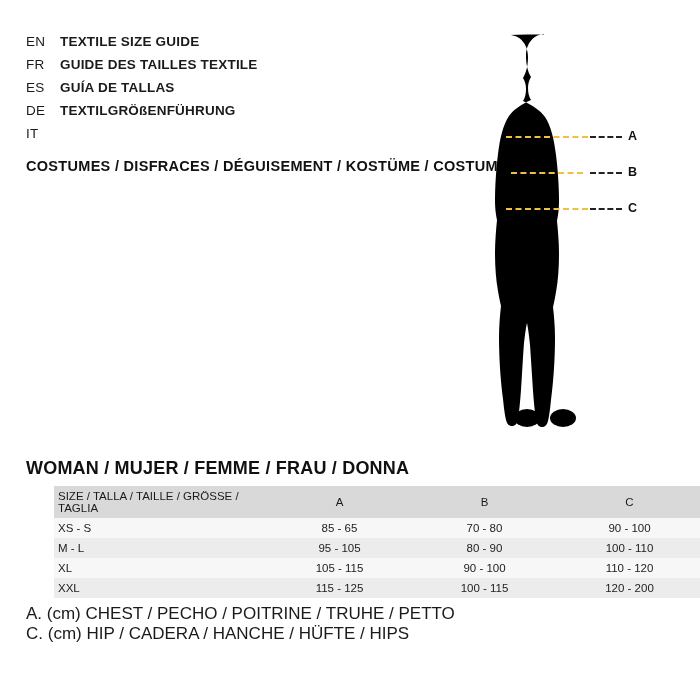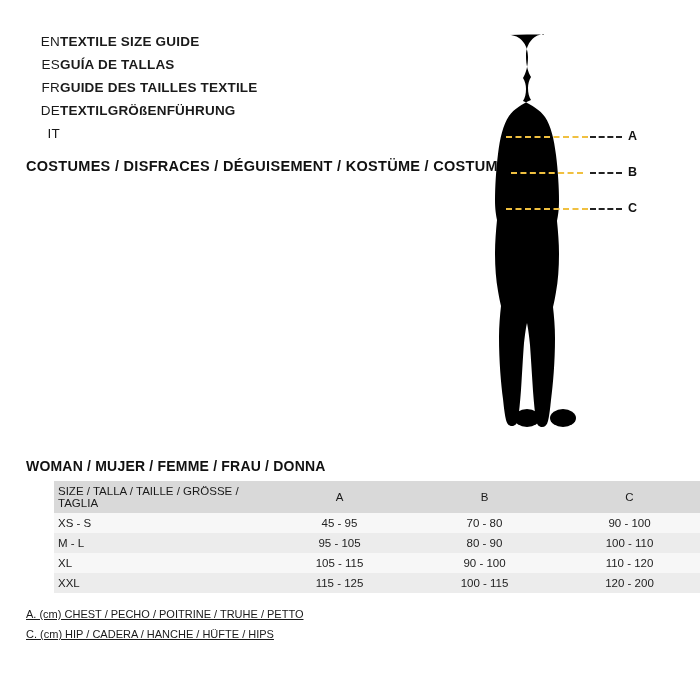--- a/index.html
+++ b/index.html
@@ -29,21 +29,20 @@
     left: 26px;
     top: 34px;
     width: 330px;
   }
   .lang-row {
     display: flex;
     align-items: baseline;
     height: 23px;
     font-size: 13.5px;
     letter-spacing: 0.2px;
-    text-align: right;
   }
   .lang-code {
     width: 34px;
     flex: 0 0 34px;
     color: #1a1a1a;
   }
   .lang-text {
     color: #1a1a1a;
     font-weight: bold;
   }
@@ -87,21 +86,21 @@
   }
 
   
   .table-section {
     position: absolute;
     left: 26px;
     top: 458px;
     width: 648px;
   }
   .woman-title {
-    font-size: 14px;
+    font-size: 18px;
     font-weight: bold;
     letter-spacing: 0.2px;
     margin-bottom: 7px;
     color: #111;
   }
   table.size-table {
     border-collapse: collapse;
     width: 648px;
     font-size: 11.5px;
     margin-left: 28px;
@@ -136,43 +135,42 @@
   }
   table.size-table tbody tr.plain {
     background: #f7f7f7;
   }
 
   
   .footnotes {
     position: absolute;
     left: 26px;
     top: 604px;
-    font-size: 11px;
+    font-size: 17px;
     line-height: 20px;
     color: #1a1a1a;
-    text-decoration: underline;
   }
 </style>
 </head>
 <body>
 
 <div class="page">
 
   <div class="lang-block">
     <div class="lang-row">
       <span class="lang-code">EN</span>
       <span class="lang-text">TEXTILE SIZE GUIDE</span>
     </div>
     <div class="lang-row">
+      <span class="lang-code">FR</span>
+      <span class="lang-text">GUIDE DES TAILLES TEXTILE</span>
+    </div>
+    <div class="lang-row">
       <span class="lang-code">ES</span>
       <span class="lang-text">GUÍA DE TALLAS</span>
-    </div>
-    <div class="lang-row">
-      <span class="lang-code">FR</span>
-      <span class="lang-text">GUIDE DES TAILLES TEXTILE</span>
     </div>
     <div class="lang-row">
       <span class="lang-code">DE</span>
       <span class="lang-text">TEXTILGRÖßENFÜHRUNG</span>
     </div>
     <div class="lang-row">
       <span class="lang-code">IT</span>
     </div>
   </div>
 
@@ -245,21 +243,21 @@
         <tr>
           <th class="label-col">SIZE / TALLA / TAILLE / GRÖSSE / TAGLIA</th>
           <th class="val-col">A</th>
           <th class="val-col">B</th>
           <th class="val-col">C</th>
         </tr>
       </thead>
       <tbody>
         <tr class="plain">
           <td class="label-col">XS - S</td>
-          <td class="val-col">45 - 95</td>
+          <td class="val-col">85 - 65</td>
           <td class="val-col">70 - 80</td>
           <td class="val-col">90 - 100</td>
         </tr>
         <tr class="alt">
           <td class="label-col">M - L</td>
           <td class="val-col">95 - 105</td>
           <td class="val-col">80 - 90</td>
           <td class="val-col">100 - 110</td>
         </tr>
         <tr class="plain">

